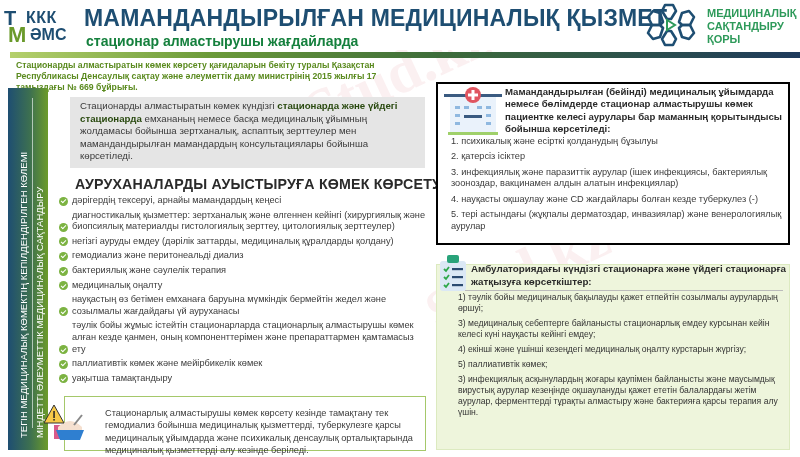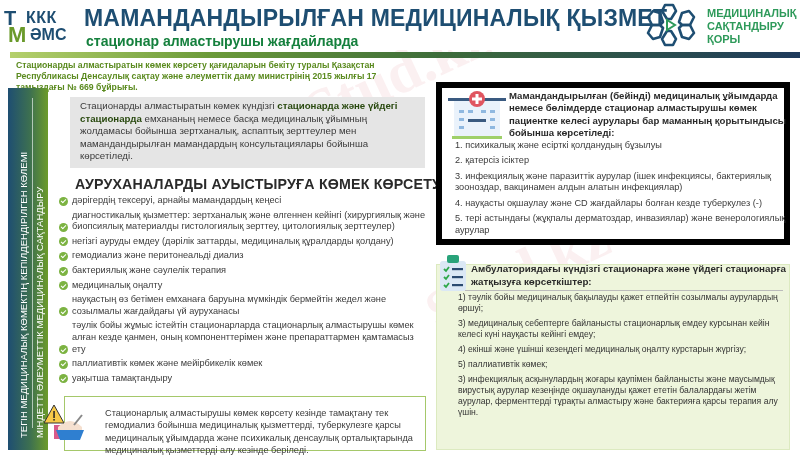--- a/index.html
+++ b/index.html
@@ -40,21 +40,21 @@
 
   .services { position: absolute; left: 58px; top: 195px; width: 368px; }
   .svc { position: relative; padding-left: 14px; font-size: 9.2px; line-height: 11.6px; color: #3a3a3a; margin-bottom: 3px; }
   .svc .check { position: absolute; left: 1px; bottom: 1px; width: 9px; height: 9px; border-radius: 50%; background: #7cb342; }
   .svc .check::after { content: ""; position: absolute; left: 3px; top: 1.5px; width: 2px; height: 4px; border: solid #fff; border-width: 0 1.3px 1.3px 0; transform: rotate(45deg); }
 
   .warning { position: absolute; left: 64px; top: 396px; width: 362px; height: 55px; border: 1px solid #a5c86a; background: rgba(255,255,255,0.85); padding: 10px 6px 3px 40px; font-size: 9.2px; line-height: 12.3px; color: #3a3a3a; }
   .warning-icon { position: absolute; left: 44px; top: 403px; }
 
   
-  .diag-box { position: absolute; left: 436px; top: 82px; width: 354px; height: 163px; border: 6px solid #000000; background: #fff; }
+  .diag-box { position: absolute; left: 436px; top: 82px; width: 354px; height: 163px; border: 2px solid #000000; background: #fff; }
   .diag-box .hosp { position: absolute; left: 6px; top: 2px; }
   .diag-box .lead { position: absolute; left: 67px; top: 2px; width: 280px; font-size: 9.6px; line-height: 12.4px; font-weight: bold; color: #2a2a2a; }
   .diag-list { position: absolute; left: 13px; top: 52px; width: 335px; }
   .diag-list .di { font-size: 9.2px; line-height: 11.8px; color: #3a3a3a; margin-bottom: 3.5px; }
 
   
   .amb-box { position: absolute; left: 436px; top: 264px; width: 354px; height: 186px; background: #eef5dc; border: 1px solid #dceac0; }
   .amb-icon { position: absolute; left: 438px; top: 253px; }
   .amb-title { position: absolute; left: 471px; top: 263px; width: 315px; font-size: 9.8px; line-height: 12.6px; font-weight: bold; color: #2a2a2a; }
   .amb-rule { position: absolute; left: 465px; top: 290px; width: 318px; height: 1px; background: #bbb; }

